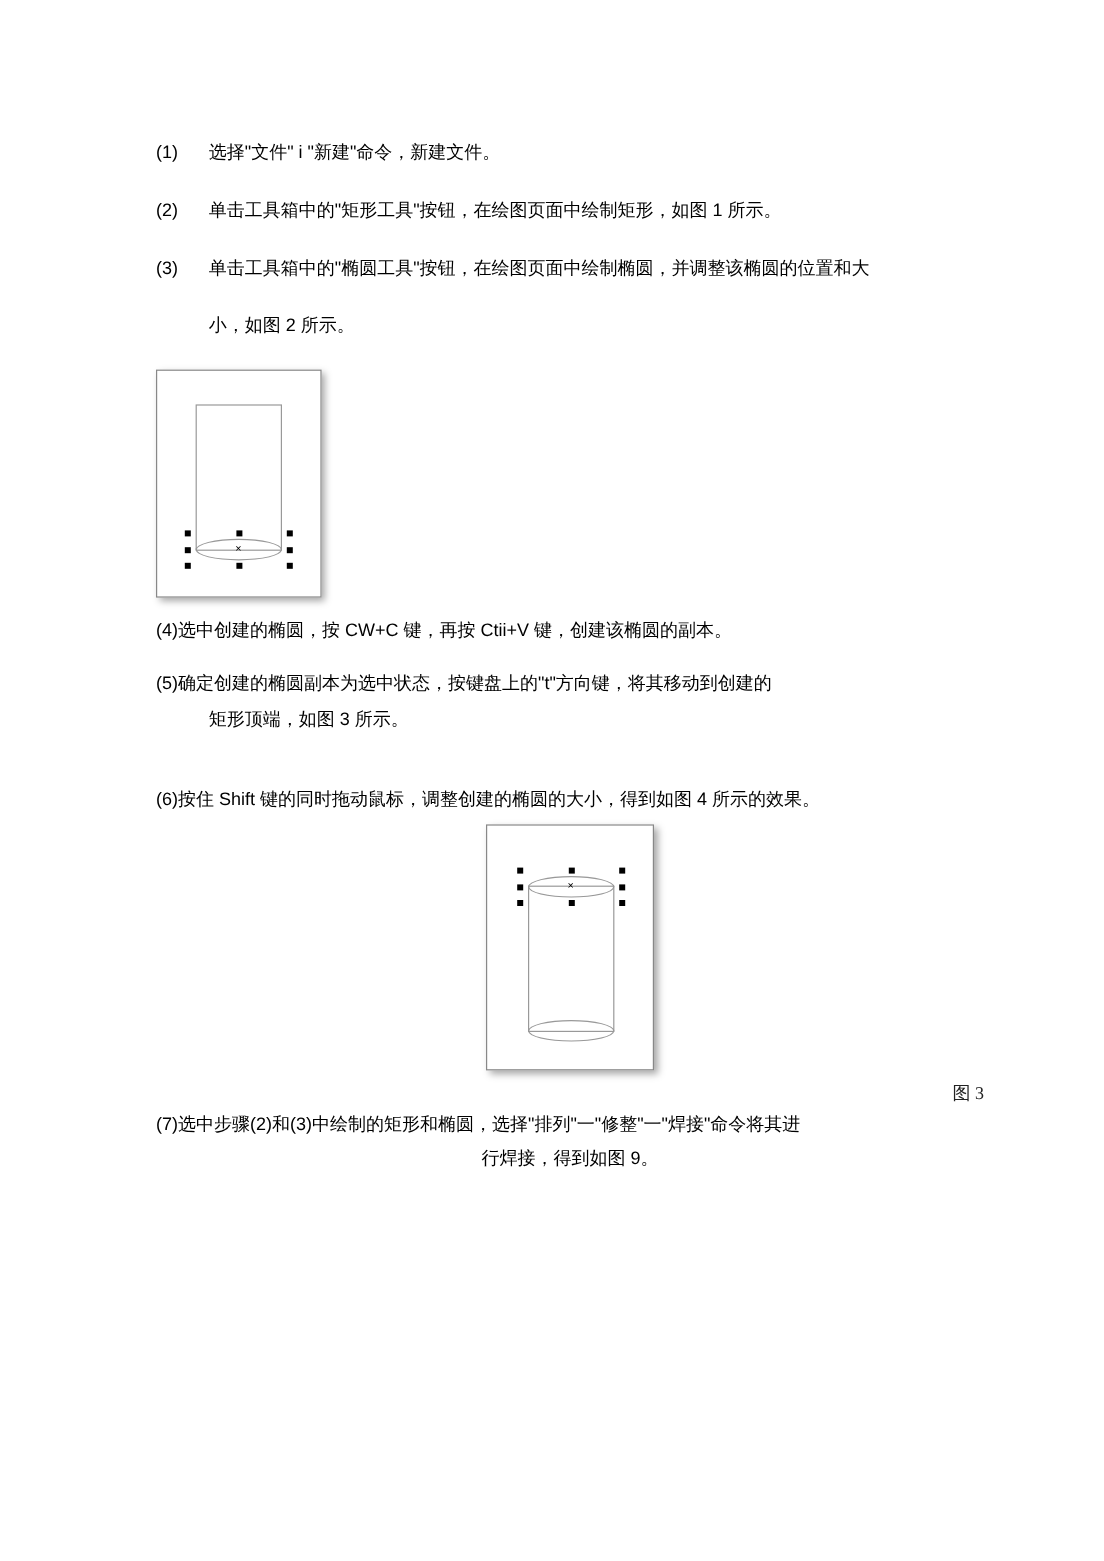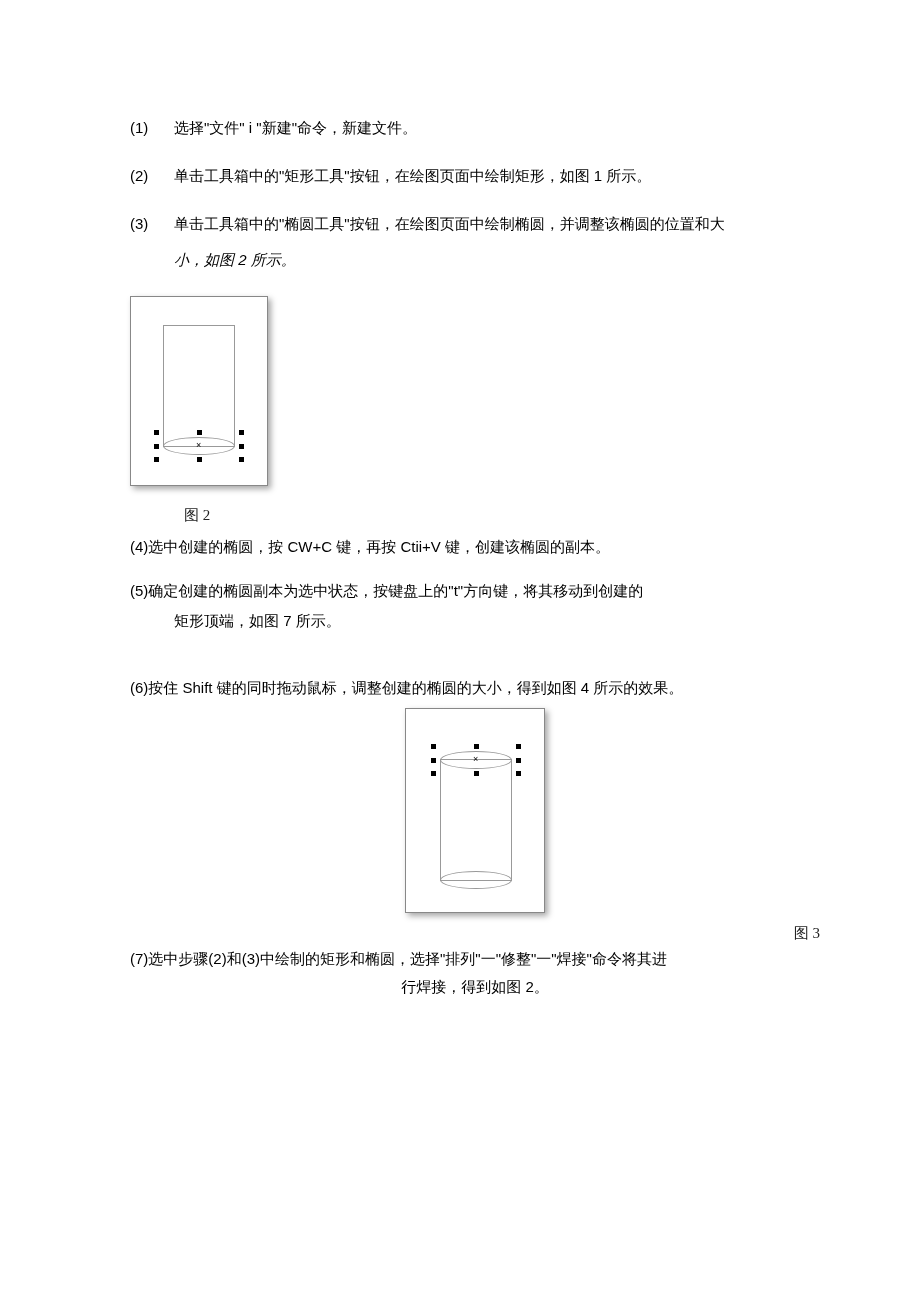--- a/index.html
+++ b/index.html
@@ -18,22 +18,21 @@
       margin-bottom: 24px;
     }
     .step-num {
       min-width: 44px;
       font-family: Arial, sans-serif;
     }
     .step-text {
       flex: 1;
     }
     .step-text-line2 {
-      margin-top: 12px;
-      font-style: italic;
+      margin-top: 24px;
     }
     .figure-block {
       margin: 10px 0 8px 0;
     }
     .figure-canvas {
       border: 1px solid #888;
       background: #fff;
       box-shadow: 3px 3px 6px rgba(0,0,0,0.35);
       position: relative;
       display: inline-block;
@@ -102,29 +101,28 @@
     <div class="sel-handle" style="left:23px; top:133px;"></div>
     <div class="sel-handle" style="left:66px; top:133px;"></div>
     <div class="sel-handle" style="left:108px; top:133px;"></div>
     <div class="sel-handle" style="left:23px; top:147px;"></div>
     <div class="sel-center" style="left:65px; top:146px;">×</div>
     <div class="sel-handle" style="left:108px; top:147px;"></div>
     <div class="sel-handle" style="left:23px; top:160px;"></div>
     <div class="sel-handle" style="left:66px; top:160px;"></div>
     <div class="sel-handle" style="left:108px; top:160px;"></div>
   </div>
-  <div class="figure-caption fig2-caption">图 2</div>
 </div>
 
 <div class="compact-step" style="margin-bottom:20px; margin-top:4px;">(4)选中创建的椭圆，按 CW+C 键，再按 Ctii+V 键，创建该椭圆的副本。</div>
 
 <div>
   <div>(5)确定创建的椭圆副本为选中状态，按键盘上的"t"方向键，将其移动到创建的</div>
 </div>
-<div class="indent-sub">矩形顶端，如图 7 所示。</div>
+<div class="indent-sub">矩形顶端，如图 3 所示。</div>
 
 <div style="margin-bottom:8px;margin-top:43px;">(6)按住 Shift 键的同时拖动鼠标，调整创建的椭圆的大小，得到如图 4 所示的效果。</div>
 
 <div class="center-figure">
   <div class="figure-canvas fig3-canvas">
     <div class="rect-outline" style="left:34px; top:50px; width:72px; height:122px;"></div>
     <div class="ellipse-outline" style="left:34px; top:162px; width:72px; height:18px;"></div>
     <div class="ellipse-outline" style="left:34px; top:42px; width:72px; height:18px;"></div>
     <div class="sel-handle" style="left:25px; top:35px;"></div>
     <div class="sel-handle" style="left:68px; top:35px;"></div>
@@ -133,13 +131,13 @@
     <div class="sel-center" style="left:67px; top:48px;">×</div>
     <div class="sel-handle" style="left:110px; top:49px;"></div>
     <div class="sel-handle" style="left:25px; top:62px;"></div>
     <div class="sel-handle" style="left:68px; top:62px;"></div>
     <div class="sel-handle" style="left:110px; top:62px;"></div>
   </div>
   <div class="figure-caption fig3-caption">图 3</div>
 </div>
 
 <div class="center-text" style="text-align:left; margin-top:2px;">(7)选中步骤(2)和(3)中绘制的矩形和椭圆，选择"排列"一"修整"一"焊接"命令将其进</div>
-<div class="center-text">行焊接，得到如图 2。</div>
+<div class="center-text">行焊接，得到如图 9。</div>
 
 </body></html>

